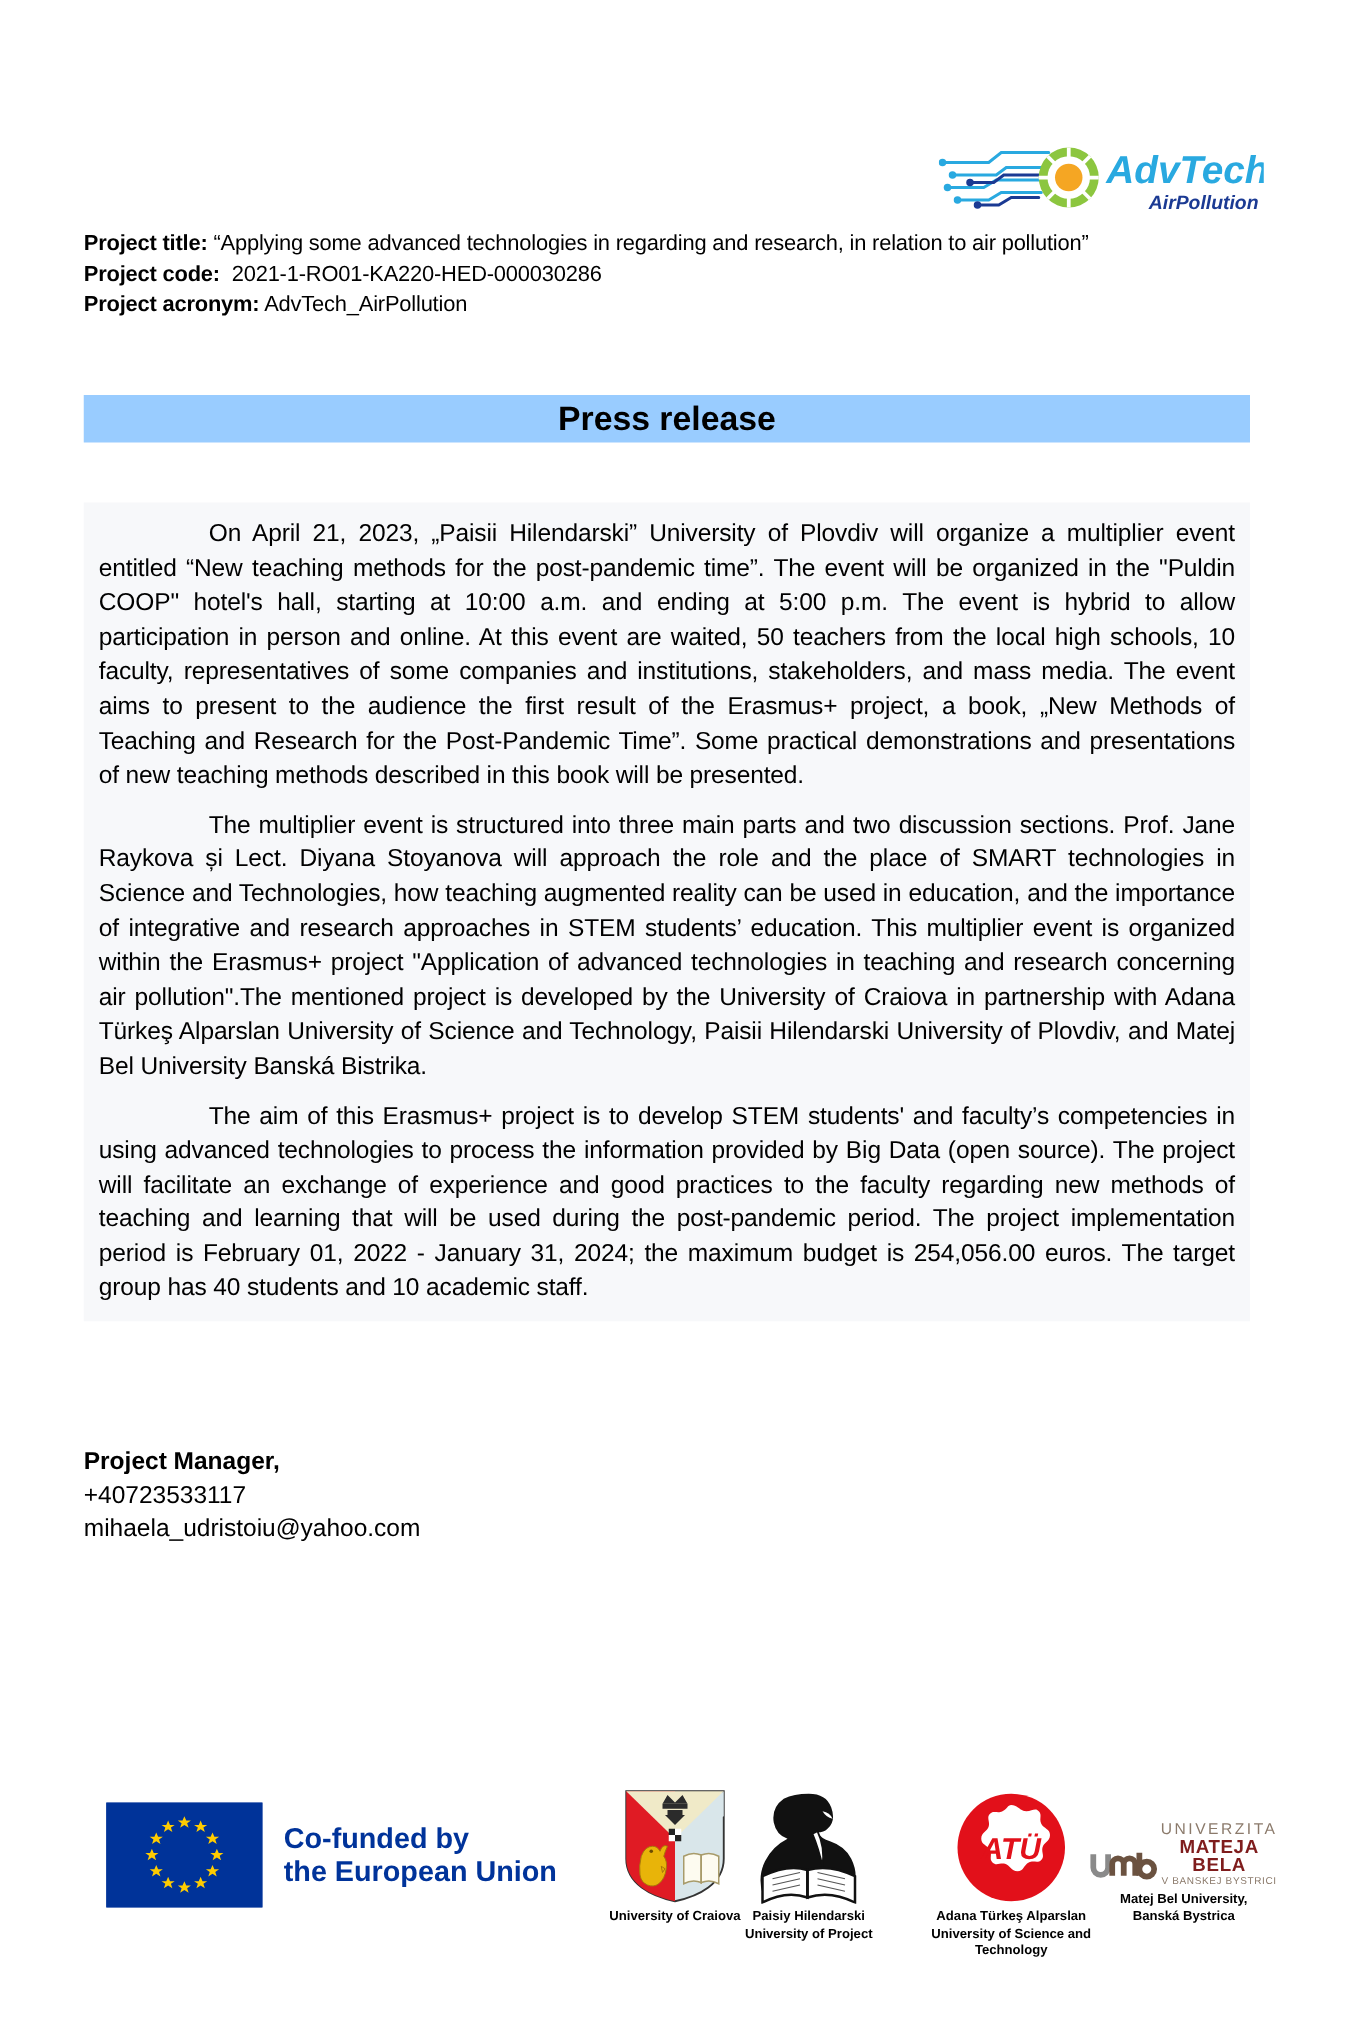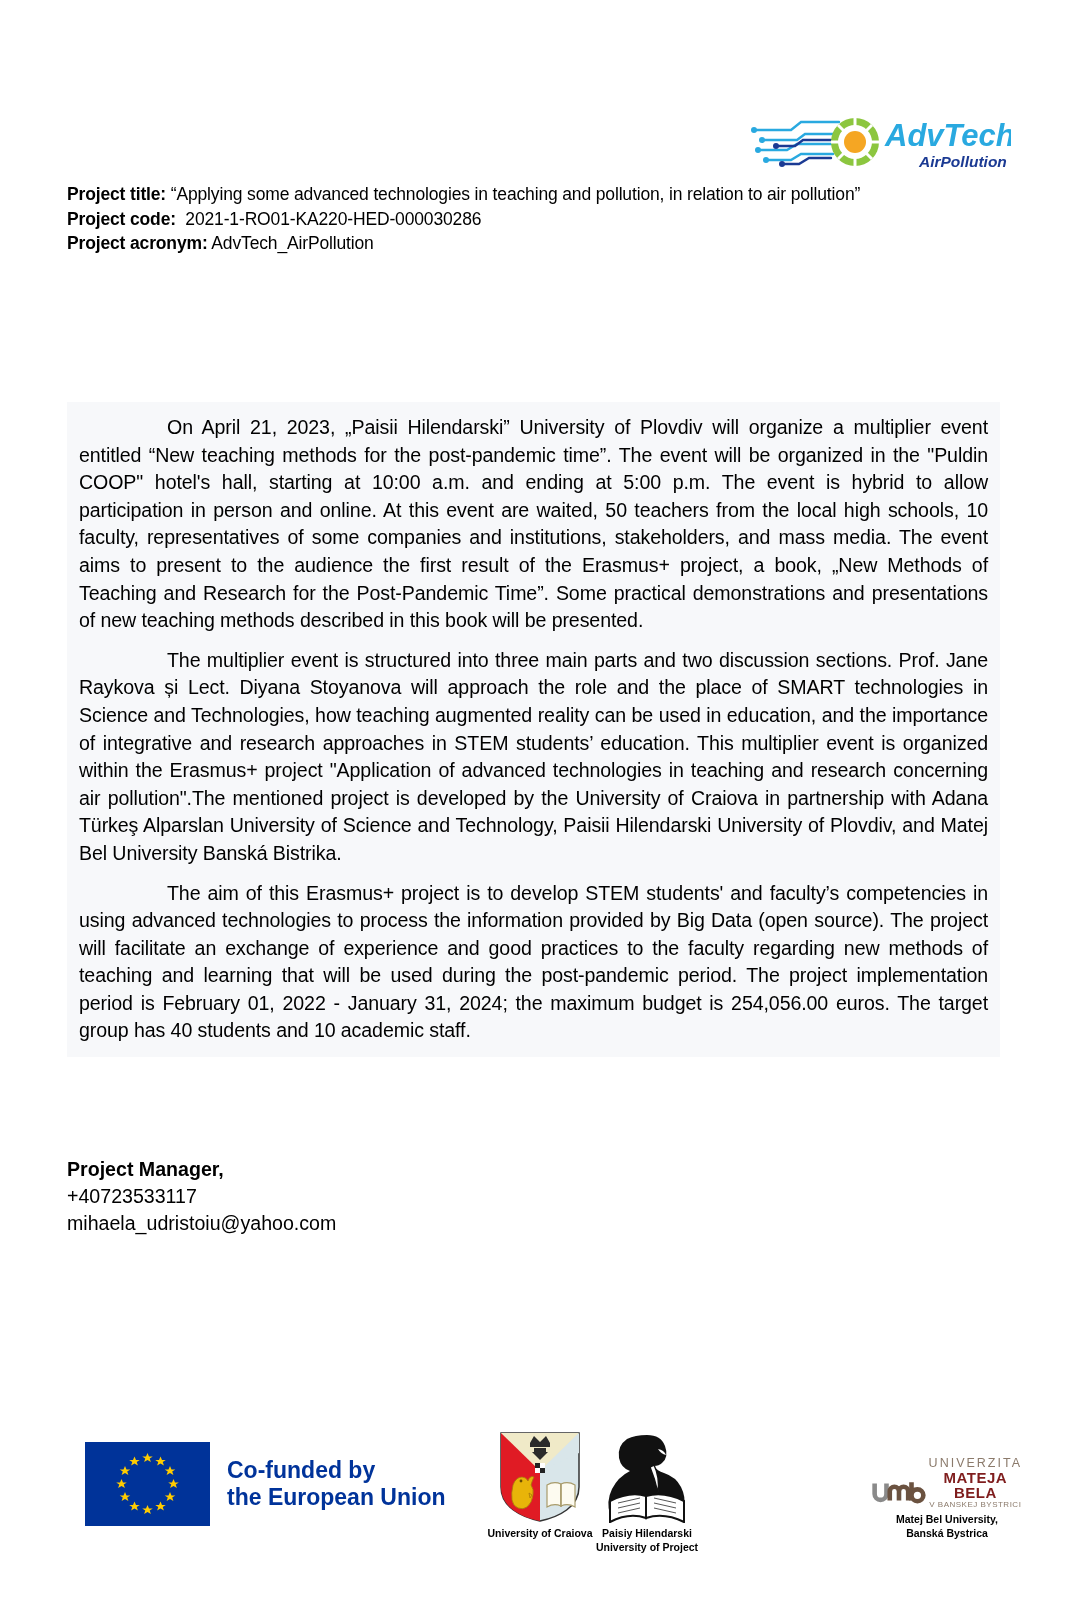--- a/index.html
+++ b/index.html
@@ -197,32 +197,35 @@
         </g>
       </g>
       <text x="134" y="34" font-family="'Liberation Sans', sans-serif" font-size="31" font-weight="bold" font-style="italic" fill="#29a9e0">AdvTech</text>
       <text x="168" y="55" font-family="'Liberation Sans', sans-serif" font-size="15.5" font-weight="bold" font-style="italic" fill="#1b3a93">AirPollution</text>
     </svg>
   </div>
 
   <div class="meta-block">
     <div class="meta-line">
       <span class="meta-label">Project title:</span>
-      <span class="meta-value">“Applying some advanced technologies in teaching and pollution, in relation to air pollution”</span>
+      <span class="meta-value">“Applying some advanced technologies in regarding and research, in relation to air pollution”</span>
     </div>
     <div class="meta-line">
       <span class="meta-label">Project code:</span>
       &nbsp;<span class="meta-value">2021-1-RO01-KA220-HED-000030286</span>
     </div>
     <div class="meta-line">
       <span class="meta-label">Project acronym:</span>
       <span class="meta-value">AdvTech_AirPollution</span>
     </div>
   </div>
 
+  <div class="banner">
+    <span class="banner-title">Press release</span>
+  </div>
 
   <div class="body-copy">
     <p>On April 21, 2023, „Paisii Hilendarski” University of Plovdiv will organize a multiplier event entitled “New teaching methods for the post-pandemic time”. The event will be organized in the "Puldin COOP" hotel's hall, starting at 10:00 a.m. and ending at 5:00 p.m. The event is hybrid to allow participation in person and online. At this event are waited, 50 teachers from the local high schools, 10 faculty, representatives of some companies and institutions, stakeholders, and mass media. The event aims to present to the audience the first result of the Erasmus+ project, a book, „New Methods of Teaching and Research for the Post-Pandemic Time”. Some practical demonstrations and presentations of new teaching methods described in this book will be presented.</p>
     <p>The multiplier event is structured into three main parts and two discussion sections. Prof. Jane Raykova și Lect. Diyana Stoyanova will approach the role and the place of SMART technologies in Science and Technologies, how teaching augmented reality can be used in education, and the importance of integrative and research approaches in STEM students’ education. This multiplier event is organized within the Erasmus+ project "Application of advanced technologies in teaching and research concerning air pollution".The mentioned project is developed by the University of Craiova in partnership with Adana Türkeş Alparslan University of Science and Technology, Paisii Hilendarski University of Plovdiv, and Matej Bel University Banská Bistrika.</p>
     <p>The aim of this Erasmus+ project is to develop STEM students' and faculty’s competencies in using advanced technologies to process the information provided by Big Data (open source). The project will facilitate an exchange of experience and good practices to the faculty regarding new methods of teaching and learning that will be used during the post-pandemic period. The project implementation period is February 01, 2022 - January 31, 2024; the maximum budget is 254,056.00 euros. The target group has 40 students and 10 academic staff.</p>
   </div>
 
   <div class="signature">
     <div class="b">Project Manager,</div>
     <div>+40723533117</div>
@@ -339,20 +342,38 @@
           </g>
           <path d="M62 34 q6 12 4 28 q-3 -14 -8 -26 Z" fill="#fff" stroke="#111" stroke-width="1.4"></path>
         </svg>
       </div>
       <div class="cap">
         <div>Paisiy Hilendarski</div>
         <div>University of Project</div>
       </div>
     </div>
 
+    <div class="partner p-atu">
+      <div class="partner-mark">
+        <svg width="90" height="90" viewBox="0 0 90 90" xmlns="http://www.w3.org/2000/svg">
+          <circle cx="45" cy="45" r="43" fill="#e2101a"></circle>
+          <path fill="#ffffff" d="M45 11
+            c5 0 7 5 12 5 c5 0 7 -3 10 0 c3 3 0 6 2 10 c2 4 7 4 7 9 c0 5 -5 6 -6 10
+            c-1 4 2 7 -1 10 c-3 3 -6 0 -10 2 c-4 2 -4 7 -9 7 c-5 0 -6 -5 -10 -6
+            c-4 -1 -7 2 -10 -1 c-3 -3 0 -6 -2 -10 c-2 -4 -7 -4 -7 -9 c0 -5 5 -6 6 -10
+            c1 -4 -2 -7 1 -10 c3 -3 6 0 10 -2 c4 -2 4 -5 7 -5 Z"></path>
+          <text x="45" y="54" text-anchor="middle" font-family="'Liberation Sans', sans-serif" font-size="24" font-weight="bold" font-style="italic" fill="#e2101a">ATÜ</text>
+        </svg>
+      </div>
+      <div class="cap">
+        <div>Adana Türkeş Alparslan</div>
+        <div>University of Science and</div>
+        <div>Technology</div>
+      </div>
+    </div>
 
     <div class="partner p-umb">
       <div class="partner-mark" style="height:86px;flex-direction:row;justify-content:space-between;">
         <svg width="86" height="34" viewBox="0 0 86 34" xmlns="http://www.w3.org/2000/svg">
           <path d="M4 4 v16 a9 9 0 0 0 18 0 v-16" fill="none" stroke="#8a8a8a" stroke-width="7" stroke-linecap="butt"></path>
           <path d="M27 30 v-14 a7 7 0 0 1 14 0 v14 M41 16 a7 7 0 0 1 14 0 v14" fill="none" stroke="#6b5240" stroke-width="7"></path>
           <path d="M60 2 v28 M60 22 a9 9 0 1 0 18 0 a9 9 0 1 0 -18 0" fill="none" stroke="#6b5240" stroke-width="7"></path>
         </svg>
         <div class="umb-word">
           <div class="umb-l1">UNIVERZITA</div>

